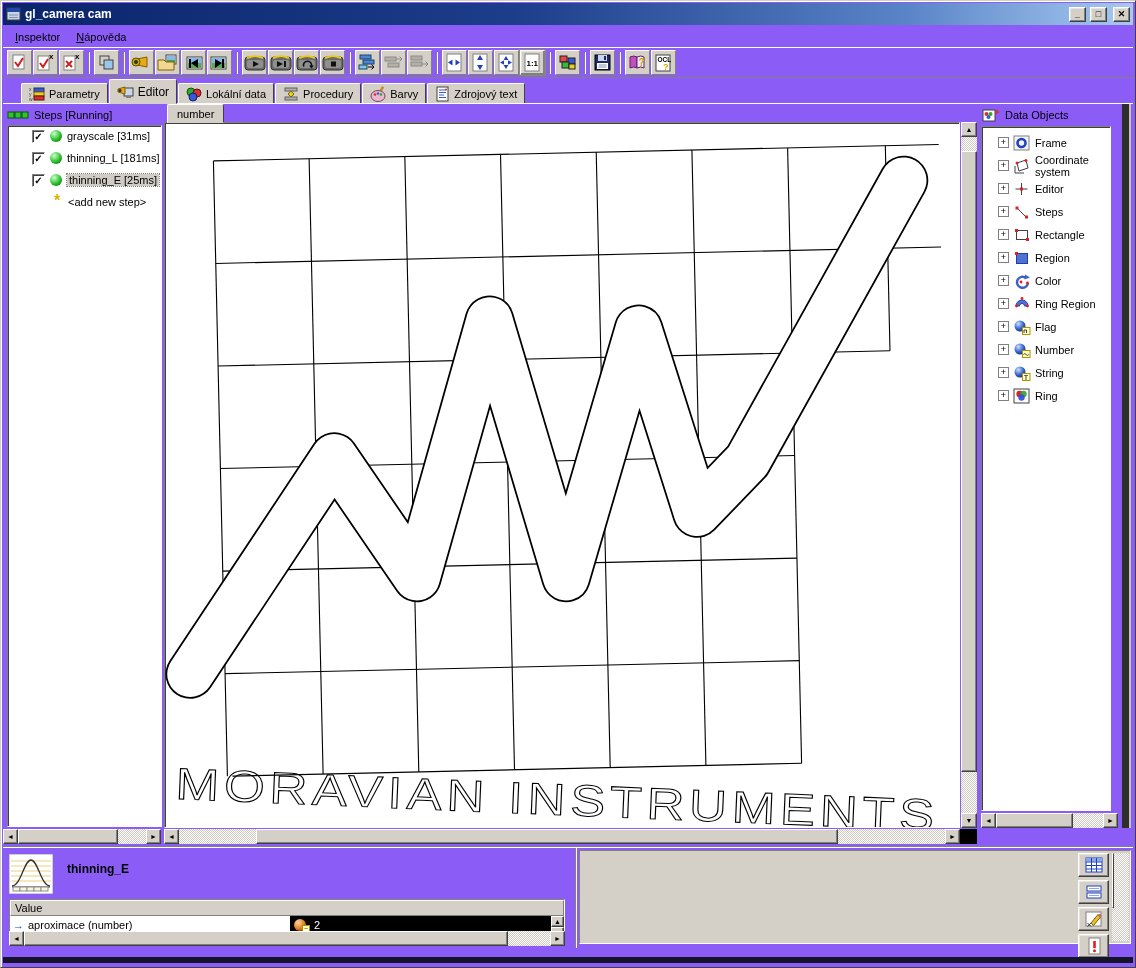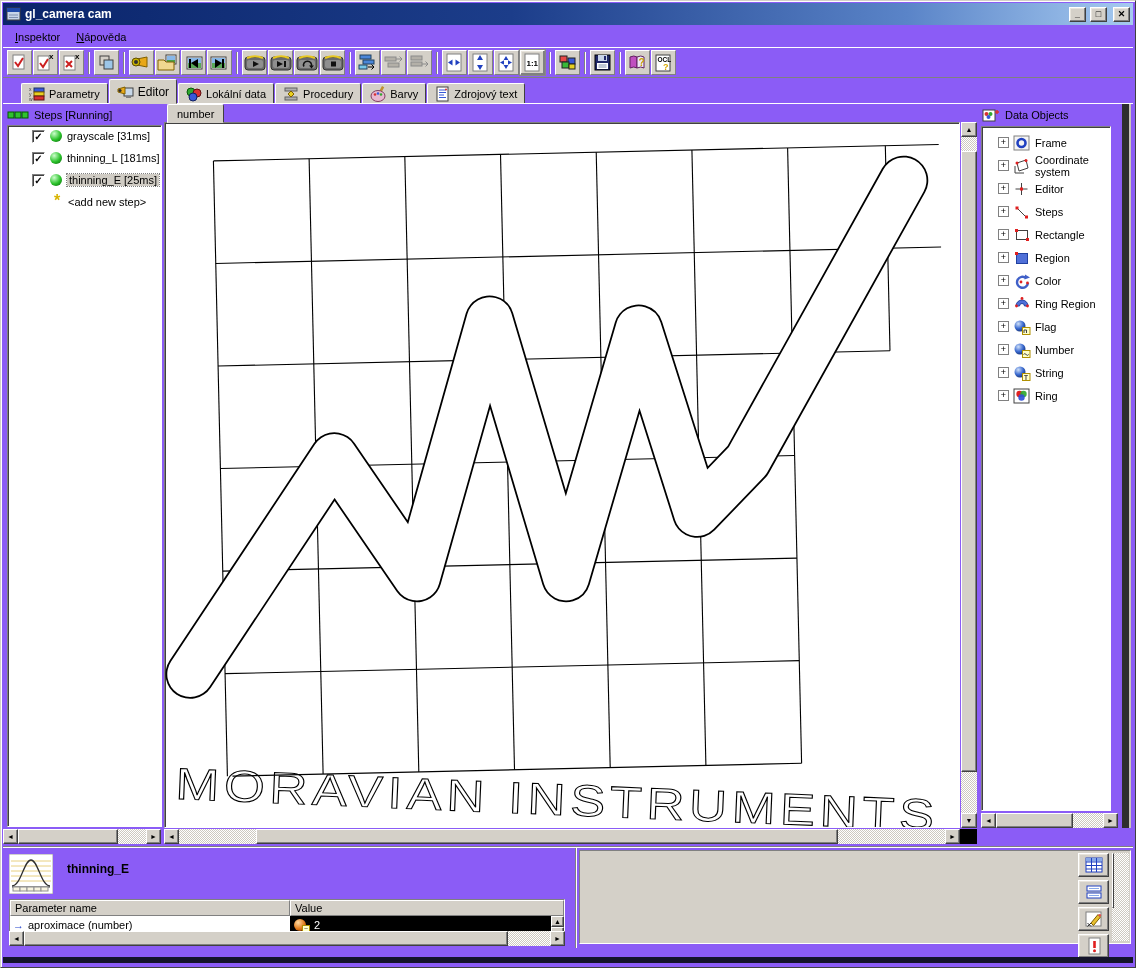--- a/index.html
+++ b/index.html
@@ -627,21 +627,20 @@
         <rect x="4" y="33" width="7" height="4" fill="#f8f4e0" stroke="#909090"></rect>
         <rect x="11" y="33" width="7" height="4" fill="#f8f4e0" stroke="#909090"></rect>
         <rect x="18" y="33" width="7" height="4" fill="#f8f4e0" stroke="#909090"></rect>
         <rect x="25" y="33" width="7" height="4" fill="#f8f4e0" stroke="#909090"></rect>
         <rect x="32" y="33" width="7" height="4" fill="#f8f4e0" stroke="#909090"></rect>
         </svg>
       <span class="b-step-name">thinning_E</span>
 
       <div class="param-table">
         <div class="pt-head">
-          <span class="pt-hcell pt-hname">Parameter name</span>
           <span class="pt-hcell pt-hval">Value</span>
         </div>
         <div class="pt-row">
           <span class="pt-name">
             <span class="arrow-blue">→</span>
             <span>aproximace (number)</span>
           </span>
           <span class="pt-val">
             <span class="sphere-orange">
               <span class="minibox">~</span>

